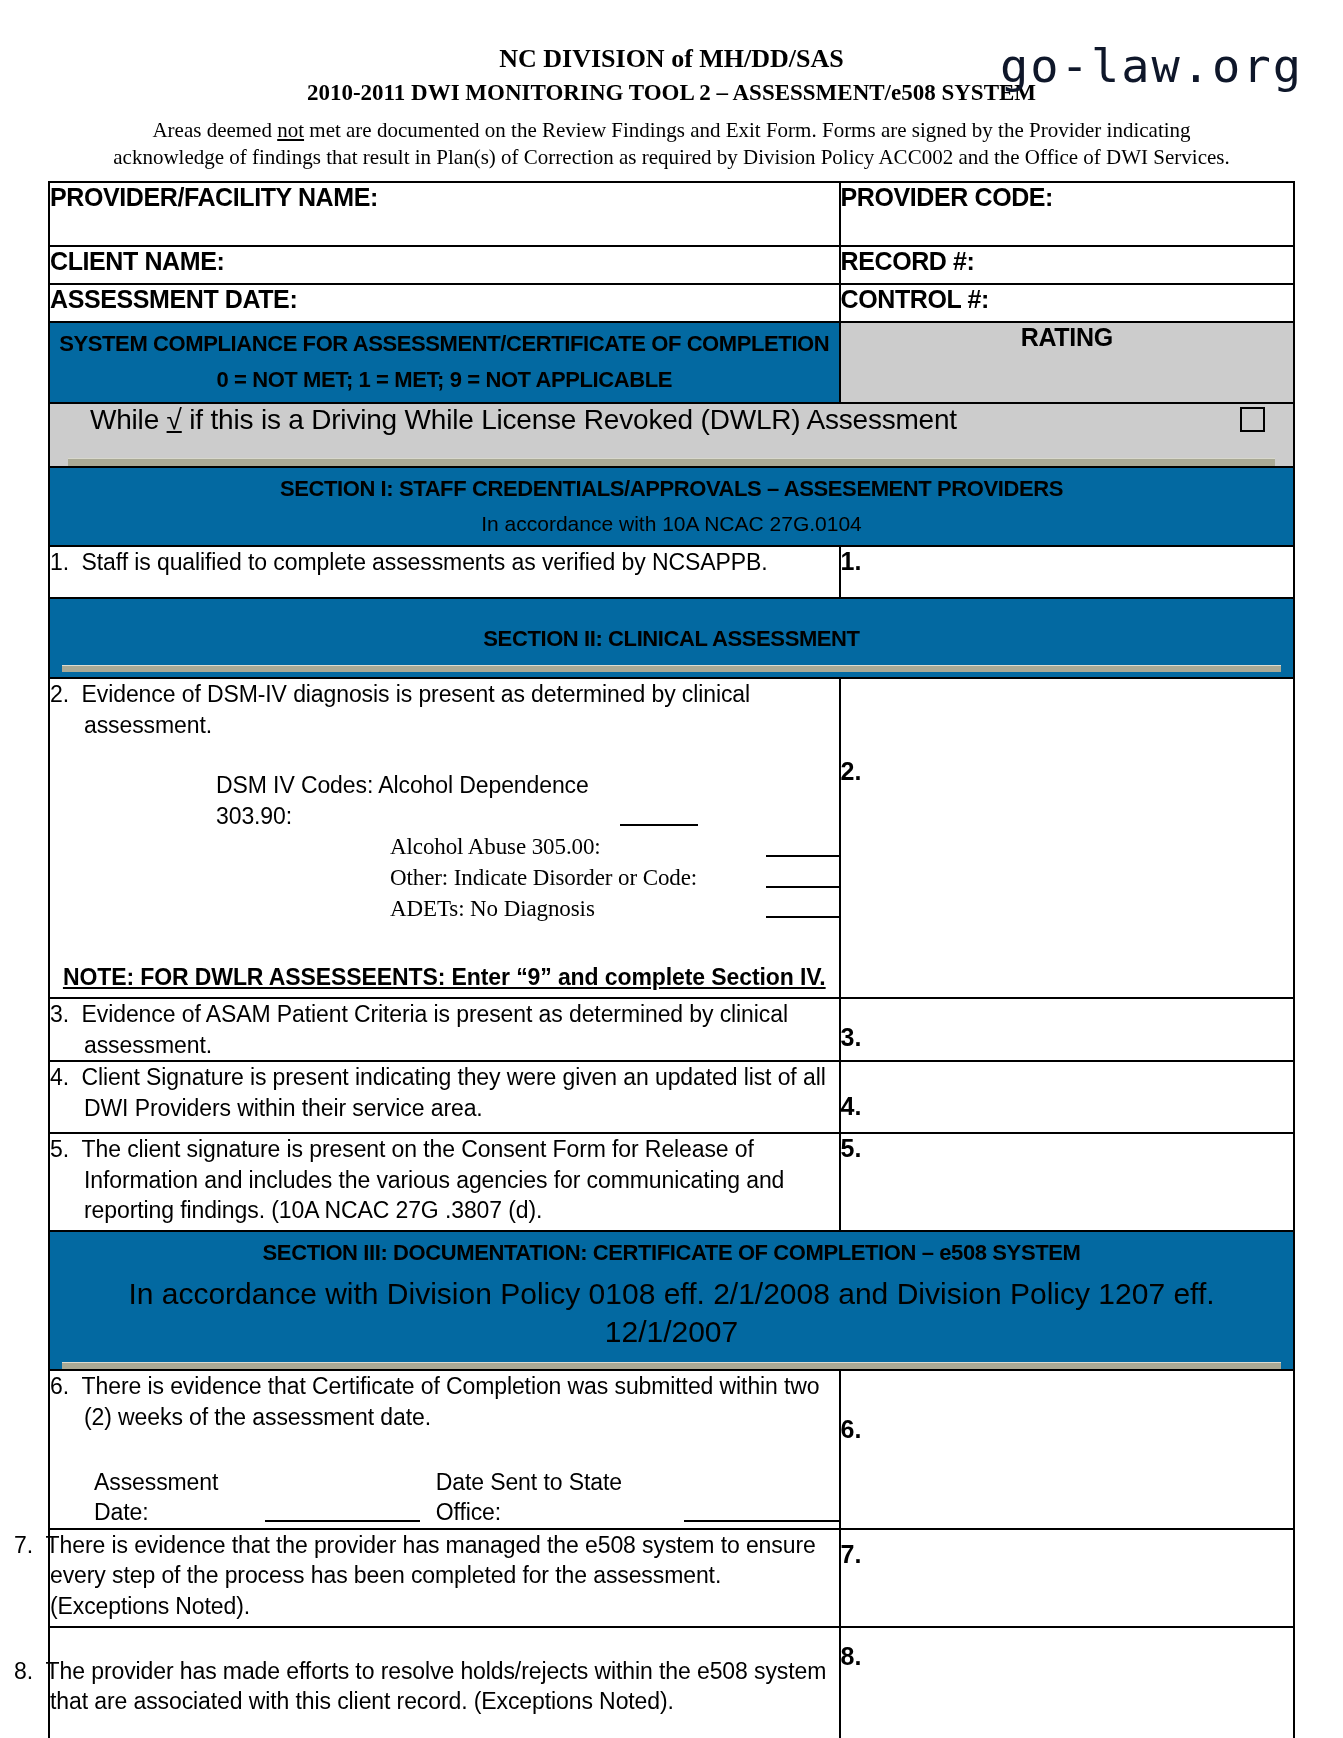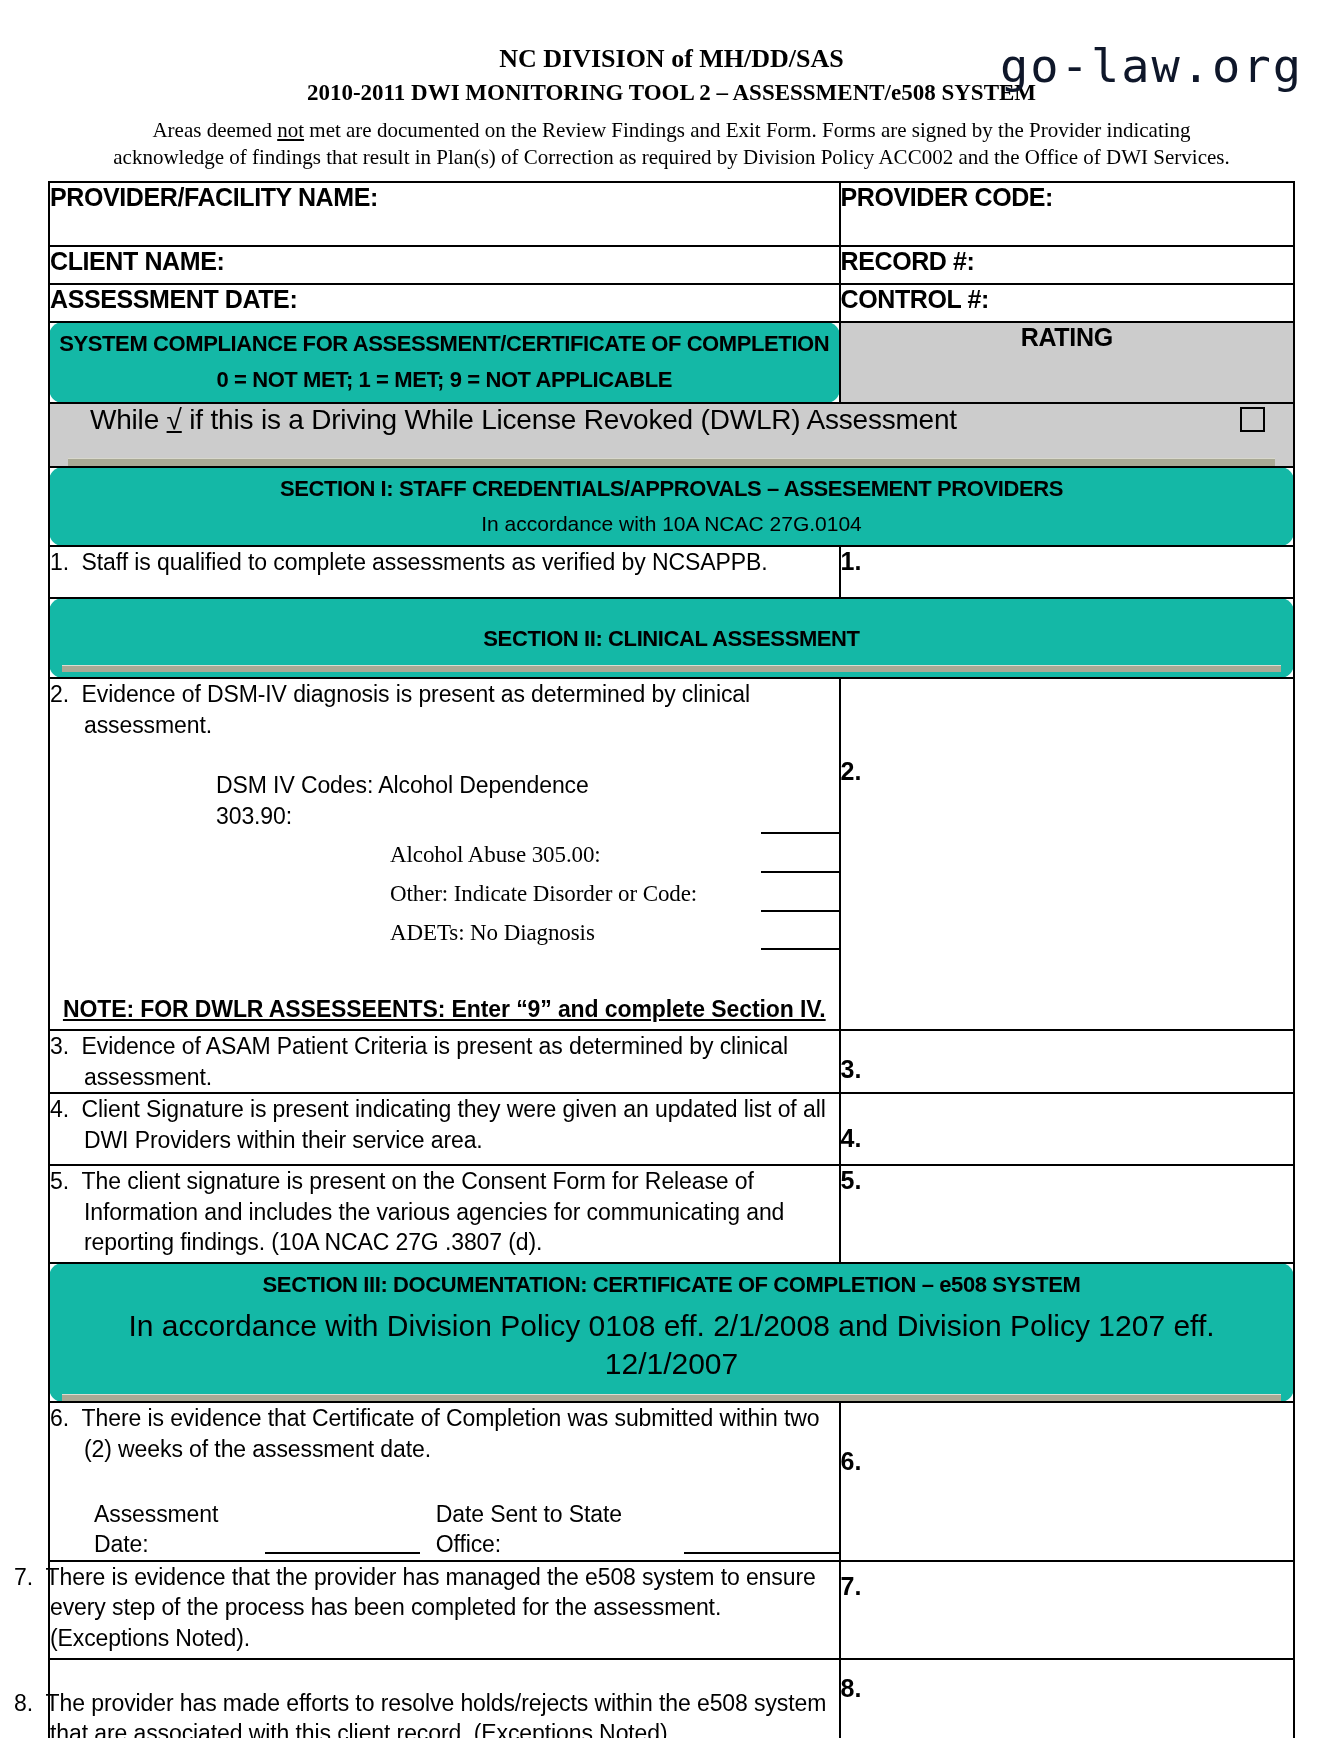--- a/index.html
+++ b/index.html
@@ -83,22 +83,21 @@
     font-weight: bold;
     font-size: 25px;
     letter-spacing: -0.4px;
     padding: 9px 0 9px 16px;
   }
   .field-tall { height: 62px; }
   .field-short { height: 36px; }
 
   
   .band {
-    background: #14b8a6;
-    border-radius: 14px;
+    background: #0369a1;
   }
   .band-title {
     text-align: center;
     font-weight: bold;
     font-size: 22px;
     letter-spacing: -0.4px;
     line-height: 1.28;
     padding: 7px 8px 8px 8px;
   }
   .band-sub {
@@ -176,21 +175,20 @@
 
   
   .dsm {
     margin-top: 30px;
     padding-left: 166px;
     font-size: 23px;
     line-height: 1.34;
   }
   .dsm-row {
     display: flex;
-    flex-direction: column;
   }
   .dsm-label { width: 400px; }
   .dsm-label.ind { padding-left: 174px; font-family: Liberation Serif, serif; }
   .dsm-blank {
     width: 78px;
     border-bottom: 2px solid #000;
     align-self: flex-end;
     margin-bottom: 6px;
     margin-left: 4px;
   }

